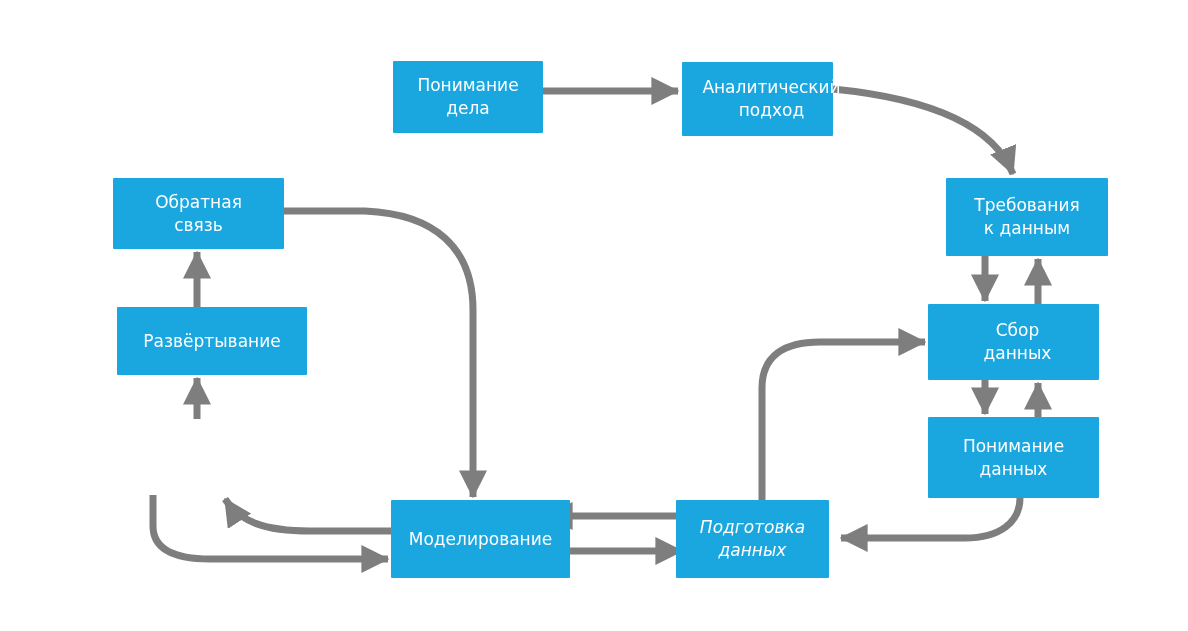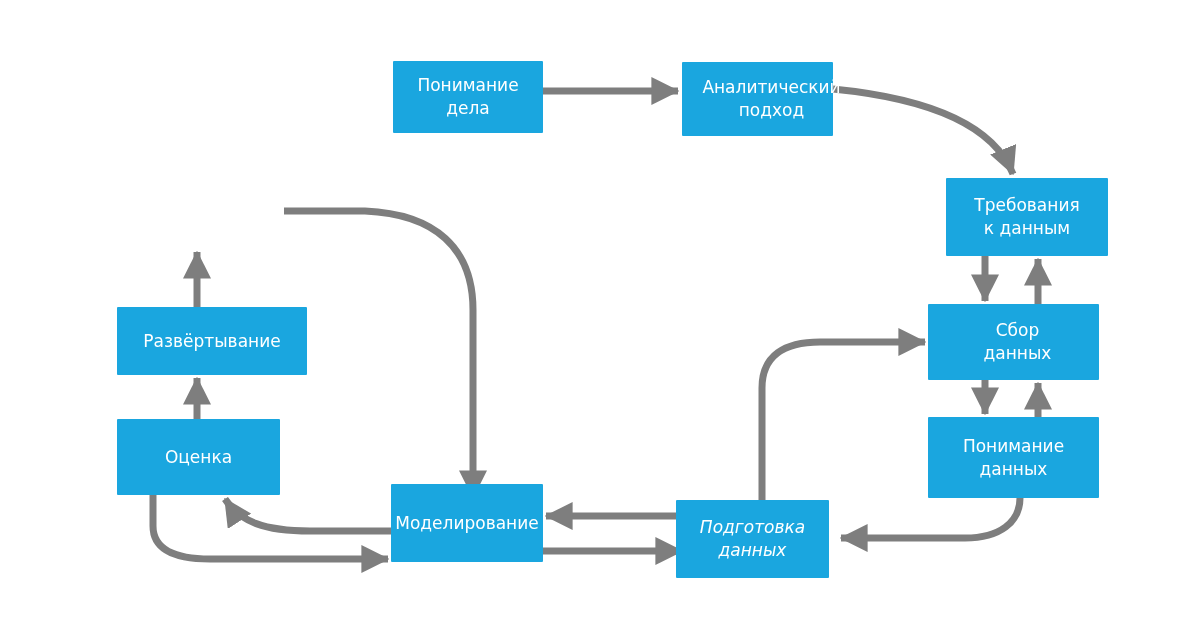--- a/index.html
+++ b/index.html
@@ -99,20 +99,21 @@
 
   <div class="node" style="left:918px; top:304px; width:171px; height:76px;padding-left:8px;">Сбор
 данных</div>
 
   <div class="node" style="left:918px; top:417px; width:171px; height:81px;">Понимание
 данных</div>
 
   <div class="node" style="left:666px; top:500px; width:153px; height:78px;font-style:italic;">Подготовка
 данных</div>
 
-  <div class="node" style="left:381px; top:484px; width:152px; height:78px;">Моделирование</div>
+  <div class="node" style="left:381px; top:500px; width:179px; height:78px;">Моделирование</div>
 
-  <div class="node" style="left:107px; top:419px; width:163px; height:76px;">Оценка</div>
 
   <div class="node" style="left:107px; top:307px; width:190px; height:68px;">Развёртывание</div>
 
+  <div class="node" style="left:103px; top:178px; width:171px; height:71px;">Обратная
+связь</div>
 
 </div>
 
 </body></html>

